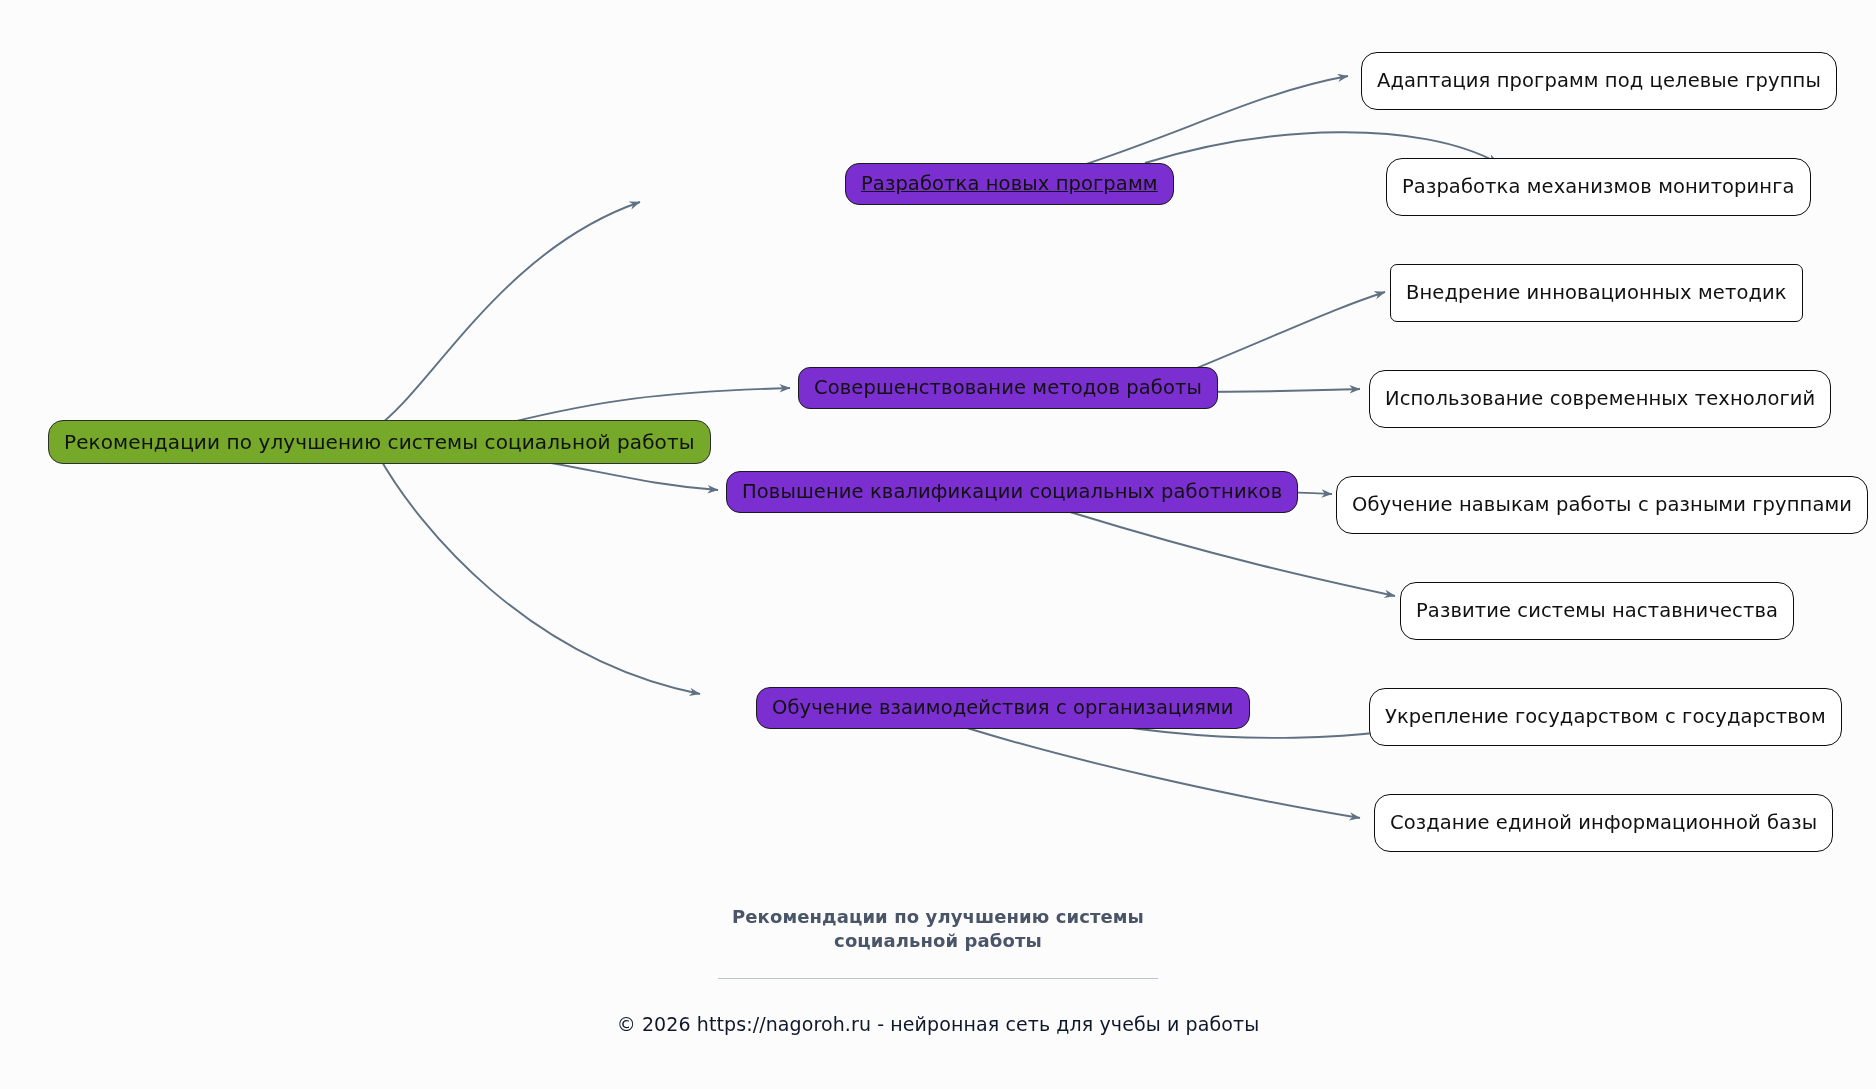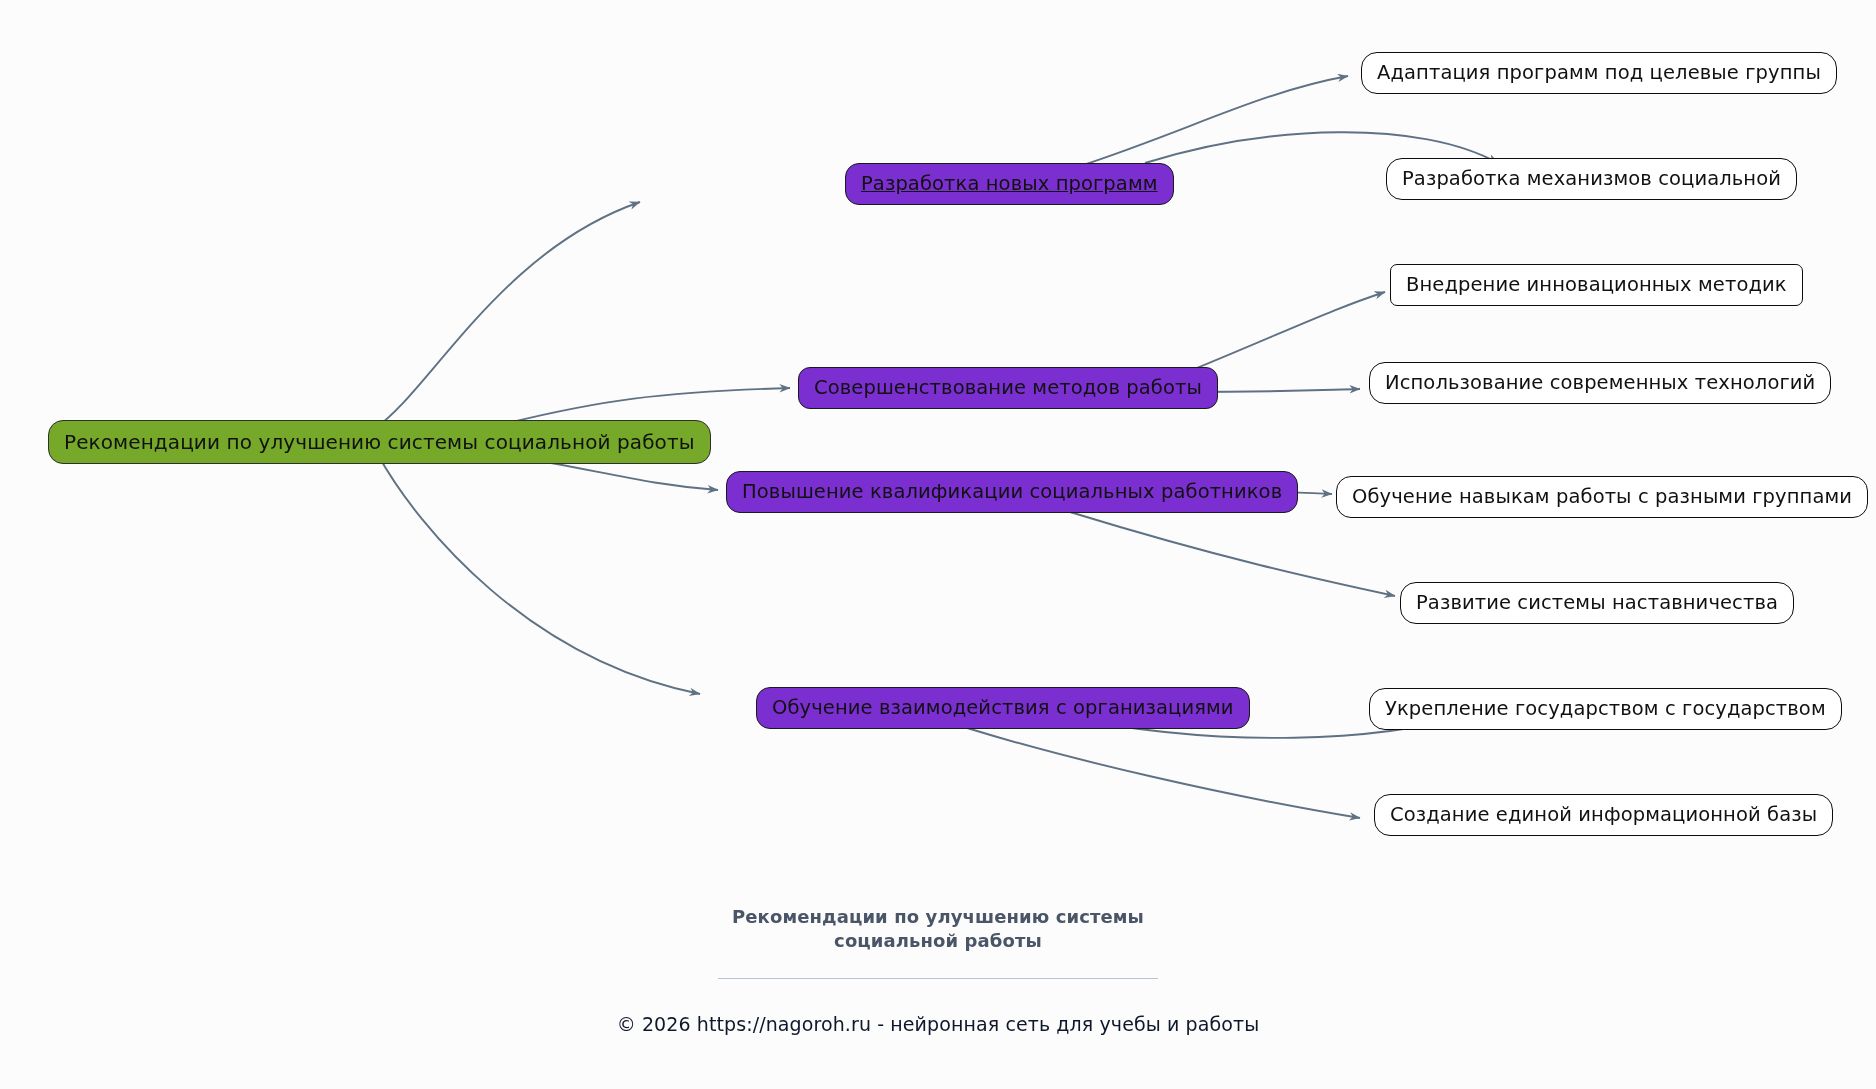--- a/index.html
+++ b/index.html
@@ -53,21 +53,21 @@
   .node.branch {
     background: #7B2FD0;
     border-color: #1a1a1a;
     border-radius: 14px;
     height: 42px;
   }
   .node.leaf {
     background: #ffffff;
     border-color: #0d0d0d;
     border-radius: 16px;
-    height: 42px;
+    height: 58px;
   }
   #footer {
     position: absolute;
     left: 0;
     top: 905px;
     width: 1876px;
     text-align: center;
   }
   #footer-title {
     font-size: 18px;
@@ -139,31 +139,31 @@
     <span>Повышение квалификации социальных работников</span>
   </div>
   <div class="node branch" style="left:756px; top:687px;">
     <span>Обучение взаимодействия с организациями</span>
   </div>
 
   <div class="node leaf" style="left:1361px; top:52px;">
     <span>Адаптация программ под целевые группы</span>
   </div>
   <div class="node leaf" style="left:1386px; top:158px;">
-    <span>Разработка механизмов социальной</span>
+    <span>Разработка механизмов мониторинга</span>
   </div>
 
   <div class="node leaf" style="left:1390px; top:264px;border-radius:7px;">
     <span>Внедрение инновационных методик</span>
   </div>
-  <div class="node leaf" style="left:1369px; top:362px;">
+  <div class="node leaf" style="left:1369px; top:370px;">
     <span>Использование современных технологий</span>
   </div>
 
-  <div class="node leaf" style="left:1336px; top:476px;border-radius:15px;">
+  <div class="node leaf" style="left:1336px; top:476px;">
     <span>Обучение навыкам работы с разными группами</span>
   </div>
   <div class="node leaf" style="left:1400px; top:582px;">
     <span>Развитие системы наставничества</span>
   </div>
 
   <div class="node leaf" style="left:1369px; top:688px;">
     <span>Укрепление государством с государством</span>
   </div>
   <div class="node leaf" style="left:1374px; top:794px;">

